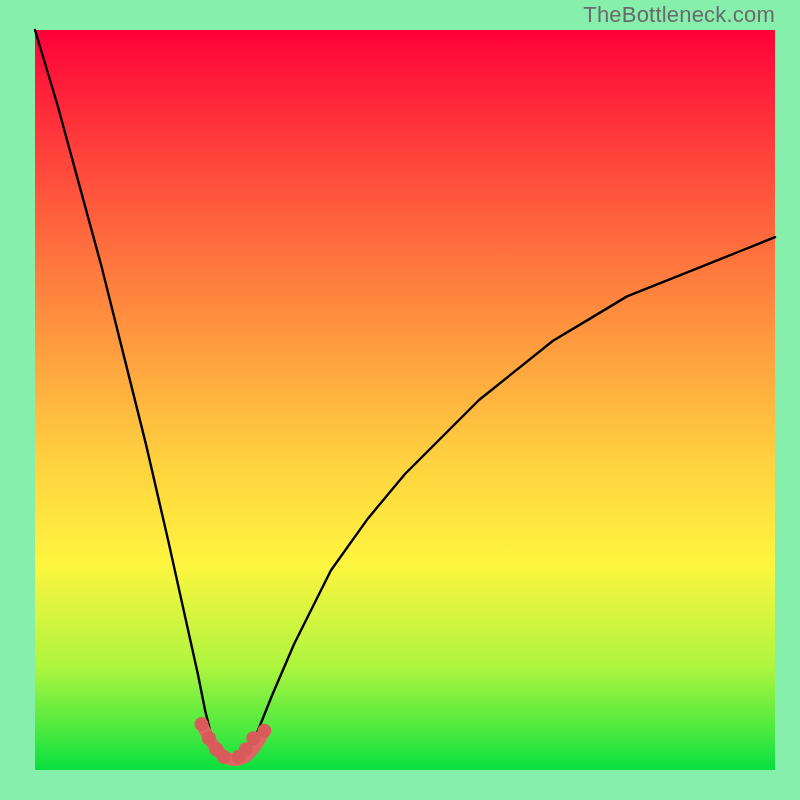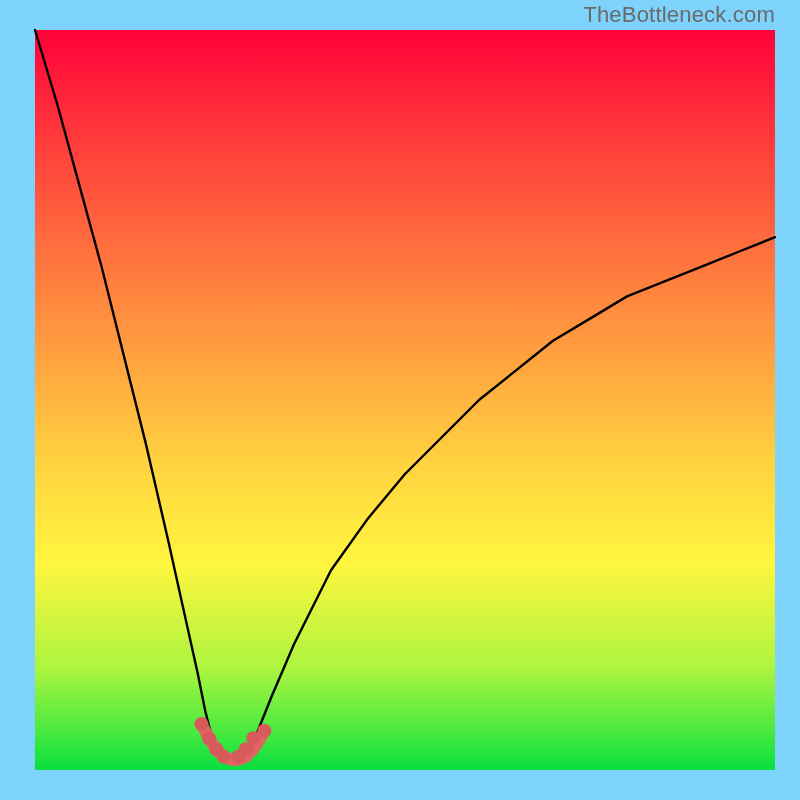--- a/index.html
+++ b/index.html
@@ -10,21 +10,21 @@
     background: #000;
     overflow: hidden;
     font-family: Arial, Helvetica, sans-serif;
   }
   .frame {
     position: absolute;
     left: 0;
     top: 0;
     width: 800px;
     height: 800px;
-    background: #7dd3fc;
+    background: #86efac;
   }
   .plot {
     position: absolute;
     background: linear-gradient(to bottom,
       #ff0038 0%,
       #ff1c3a 7%,
       #ff3f3b 16%,
       #ff6a3e 28%,
       #ff9a3f 42%,
       #ffd13f 58%,

